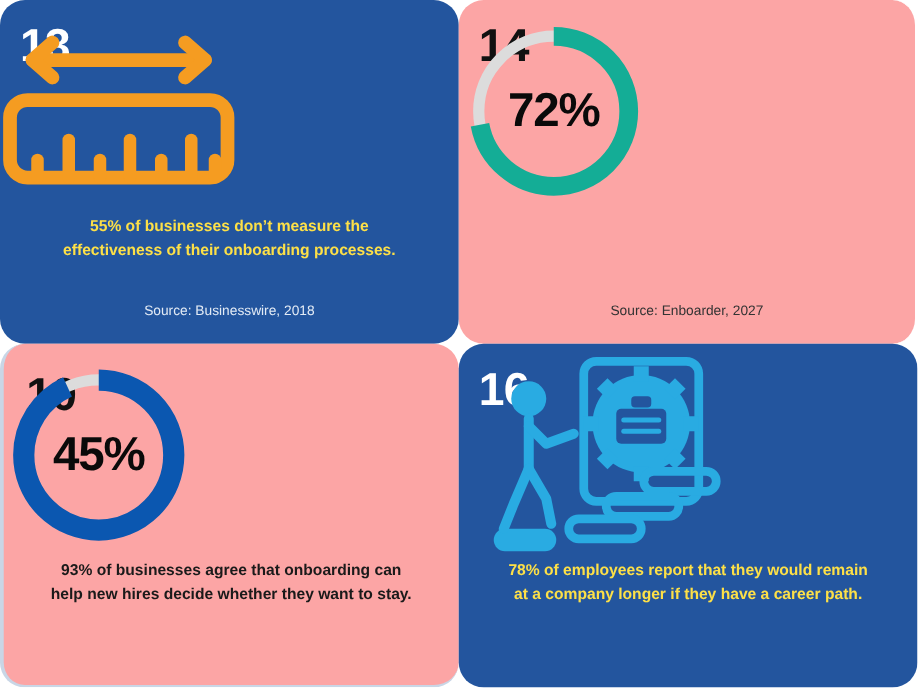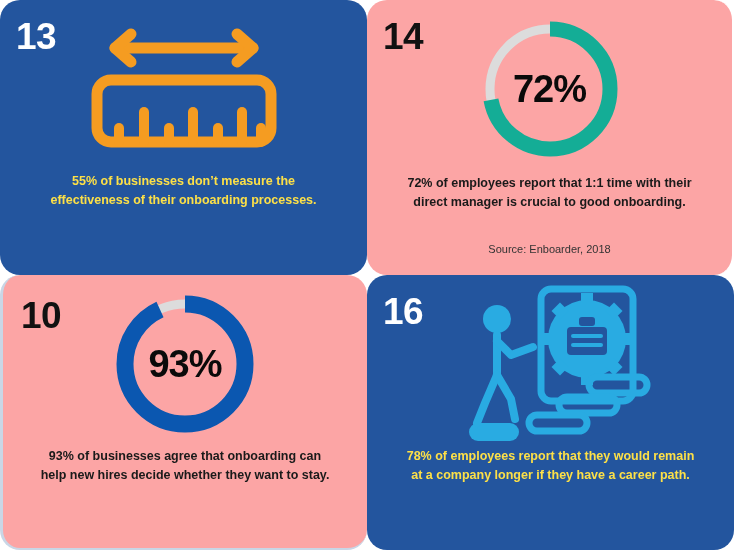--- a/index.html
+++ b/index.html
@@ -38,21 +38,21 @@
   }
   .num.light{color:#ffffff;}
   .num.dark{color:#111111;}
 
   .art{
     position:absolute;
     left:0;right:0;top:14px;
     height:150px;
     display:flex;
     align-items:center;
-    justify-content:center;
+    justify-content:flex-start;
   }
   .art.p16{top:8px;height:160px;}
 
   .caption{
     position:absolute;
     left:34px;right:34px;
     top:172px;
     text-align:center;
     font-size:12.5px;
     font-weight:bold;
@@ -107,46 +107,46 @@
           <line x1="55" y1="118" x2="55" y2="88"></line>
           <line x1="80" y1="118" x2="80" y2="104"></line>
           <line x1="104" y1="118" x2="104" y2="88"></line>
           <line x1="129" y1="118" x2="129" y2="104"></line>
           <line x1="153" y1="118" x2="153" y2="88"></line>
           <line x1="172" y1="118" x2="172" y2="104"></line>
         </g>
       </svg>
     </div>
     <div class="caption light">55% of businesses don’t measure the effectiveness of their onboarding processes.</div>
+    <div class="source light">Source: Businesswire, 2018</div>
   </div>
 
   <div class="panel white p14">
     <div class="num dark">14</div>
     <div class="art">
       <div class="donut-wrap">
         <svg width="152" height="152" viewBox="0 0 152 152" aria-hidden="true">
           <circle cx="76" cy="76" r="60" fill="none" stroke="#DCDCDC" stroke-width="9"></circle>
           <circle cx="76" cy="76" r="60" fill="none" stroke="#14AD96" stroke-width="15" stroke-dasharray="271.4 377.0" stroke-dashoffset="0" transform="rotate(-90 76 76)"></circle>
         </svg>
         <div class="donut-label">72%</div>
       </div>
     </div>
-    <div class="caption dark p14">72% of employees report that 1:1 time with their direct manager is crucial to good onboarding.</div>
-    <div class="source dark">Source: Enboarder, 2018</div>
+    <div class="source dark">Source: Enboarder, 2027</div>
   </div>
 
   <div class="panel white p15">
     <div class="num dark">10</div>
     <div class="art">
       <div class="donut-wrap">
         <svg width="152" height="152" viewBox="0 0 152 152" aria-hidden="true">
           <circle cx="76" cy="76" r="60" fill="none" stroke="#DCDCDC" stroke-width="9"></circle>
           <circle cx="76" cy="76" r="60" fill="none" stroke="#0B57B0" stroke-width="17" stroke-dasharray="350.6 377.0" stroke-dashoffset="0" transform="rotate(-90 76 76)"></circle>
         </svg>
-        <div class="donut-label">93%</div>
+        <div class="donut-label">45%</div>
       </div>
     </div>
     <div class="caption dark">93% of businesses agree that onboarding can help new hires decide whether they want to stay.</div>
   </div>
 
   <div class="panel blue p16">
     <div class="num light">16</div>
     <div class="art p16">
       <svg width="220" height="160" viewBox="0 0 220 160" aria-hidden="true">
 

